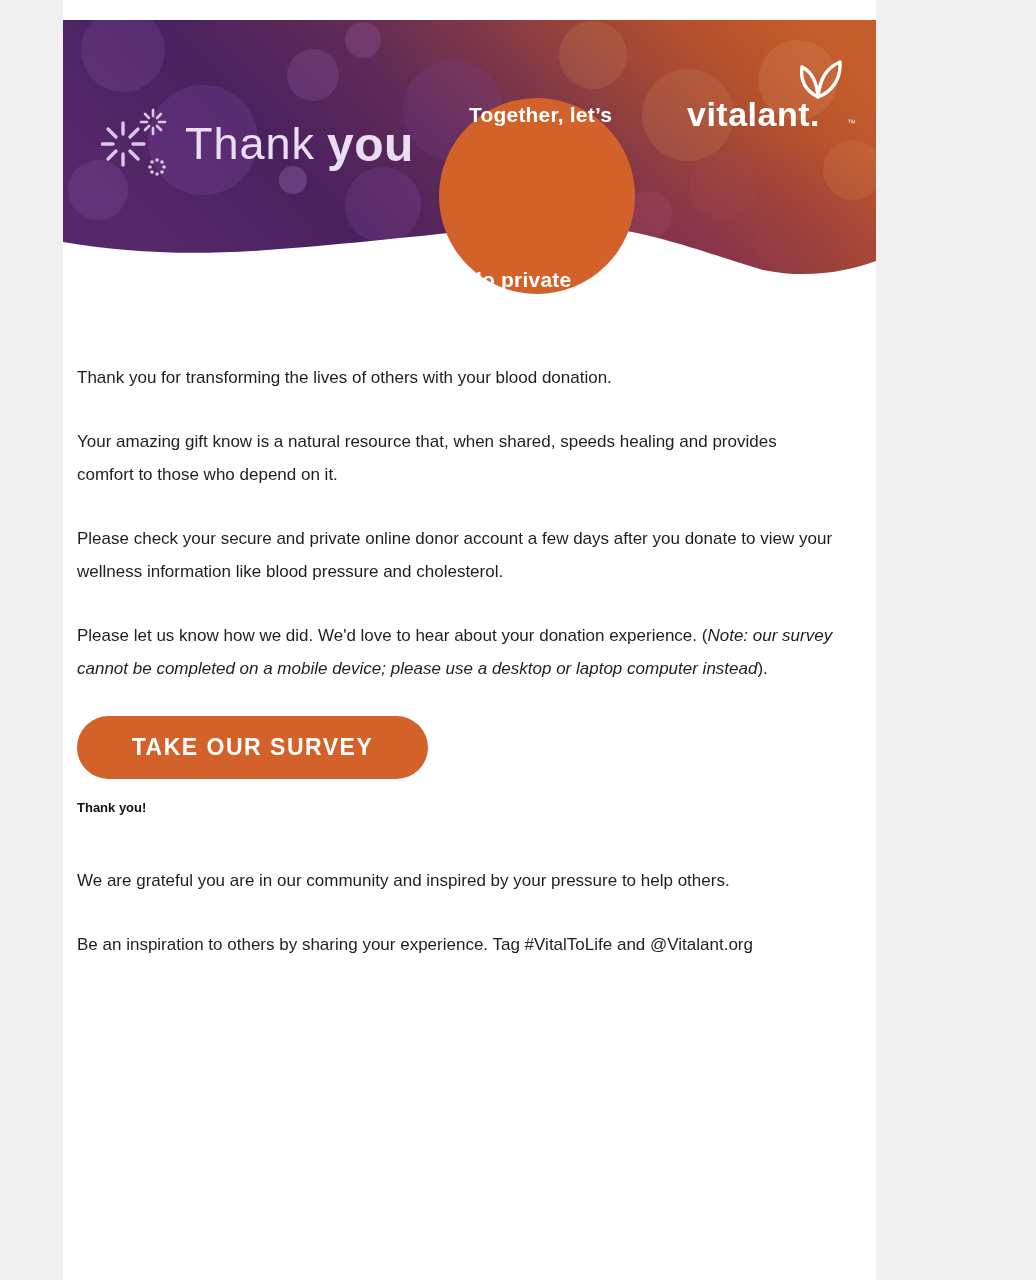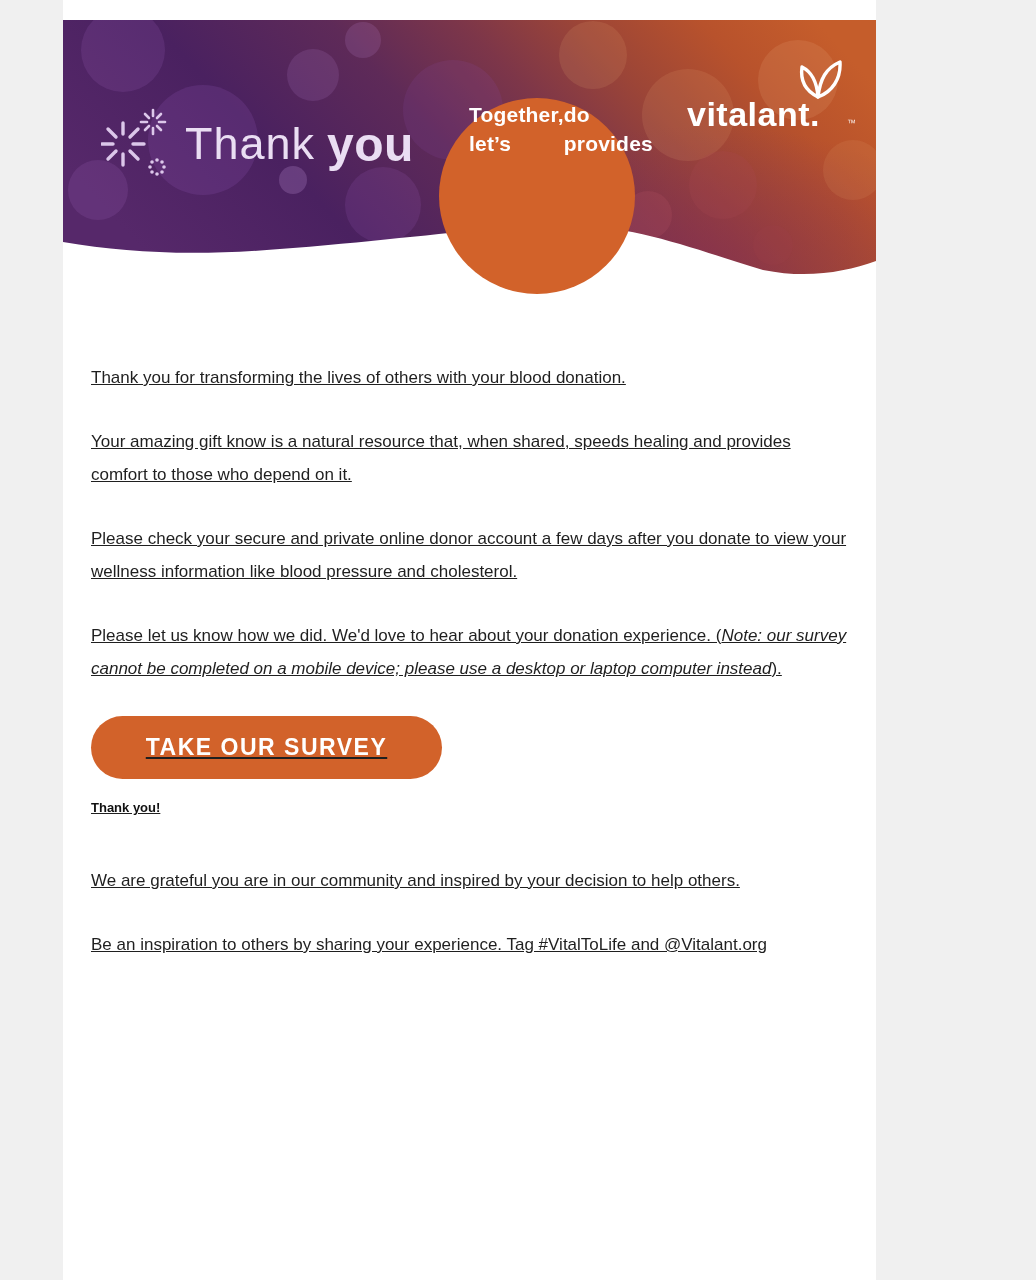--- a/index.html
+++ b/index.html
@@ -37,29 +37,29 @@
   .logo .word {
     position:absolute; left:12px; top:35px; font-size:34px; font-weight:700;
     letter-spacing:0.5px;
   }
   .logo .tm {
     position:absolute; left:172px; top:58px; font-size:9px; opacity:.85;
   }
   .promo-circle {
     position:absolute; left:376px; top:78px; width:196px; height:196px;
     border-radius:50%; background:#d2622a; z-index:2;
-    display:flex; flex-direction:row; justify-content:space-between;
+    display:flex; flex-direction:column; justify-content:space-between;
     padding-left:30px; padding-top:2px;
     color:#ffffff; font-weight:700; font-size:21px; line-height:29px;
     letter-spacing:0.2px;
   }
   
   .content {
-    padding:65px 28px 40px 28px; color:#1f1f1f;
-    font-size:17px; line-height:33px;text-decoration:underline;
+    padding:65px 28px 40px 14px; color:#1f1f1f;
+    font-size:17px; line-height:33px;
   }
   .content p { margin:0 0 31px 0; max-width:757px; }
   .note-italic { font-style:italic; }
   .survey-btn {
     display:flex; align-items:center; justify-content:center;
     width:351px; height:63px; margin:17px 0 14px 0;
     background:#d2622a; border:none; border-radius:32px;
     color:#ffffff; font-family:"Liberation Sans", sans-serif;
     font-size:23px; font-weight:700; letter-spacing:1.5px; cursor:pointer;
   }
@@ -163,38 +163,38 @@
         <svg class="leaf" width="52" height="40" viewBox="0 0 52 40" fill="none" stroke="#ffffff" stroke-width="3.4" stroke-linejoin="round" stroke-linecap="round">
           <path d="M25 37 C13 31 7 21 9 7 C19 12 24 23 25 37 Z"></path>
           <path d="M25 37 C27 19 33 8 47 2 C48 19 39 32 25 37 Z"></path>
         </svg>
         <span class="word">vitalant.</span>
         <span class="tm">™</span>
       </div>
 
       <div class="promo-circle">
         <span>Together, let’s</span>
-        <span>do provides</span>
+        <span>do private</span>
       </div>
     </div>
 
     <div class="content">
 
       <p>Thank you for transforming the lives of others with your blood donation.</p>
 
 
       <p>Your amazing gift know is a natural resource that, when shared, speeds healing and provides comfort to those who depend on it.</p>
 
       <p>Please check your secure and private online donor account a few days after you donate to view your wellness information like blood pressure and cholesterol.</p>
 
       <p><span>Please let us know how we did. We'd love to hear about your donation experience. (</span><span class="note-italic">Note: our survey cannot be completed on a mobile device; please use a desktop or laptop computer instead</span><span>).</span></p>
 
       <button class="survey-btn">TAKE OUR SURVEY</button>
 
       <div class="thanks-heading">Thank you!</div>
 
-      <p>We are grateful you are in our community and inspired by your decision to help others.</p>
+      <p>We are grateful you are in our community and inspired by your pressure to help others.</p>
 
       <p>Be an inspiration to others by sharing your experience. Tag #VitalToLife and @Vitalant.org</p>
 
     </div>
   </div>
 </div>
 
 </body></html>

